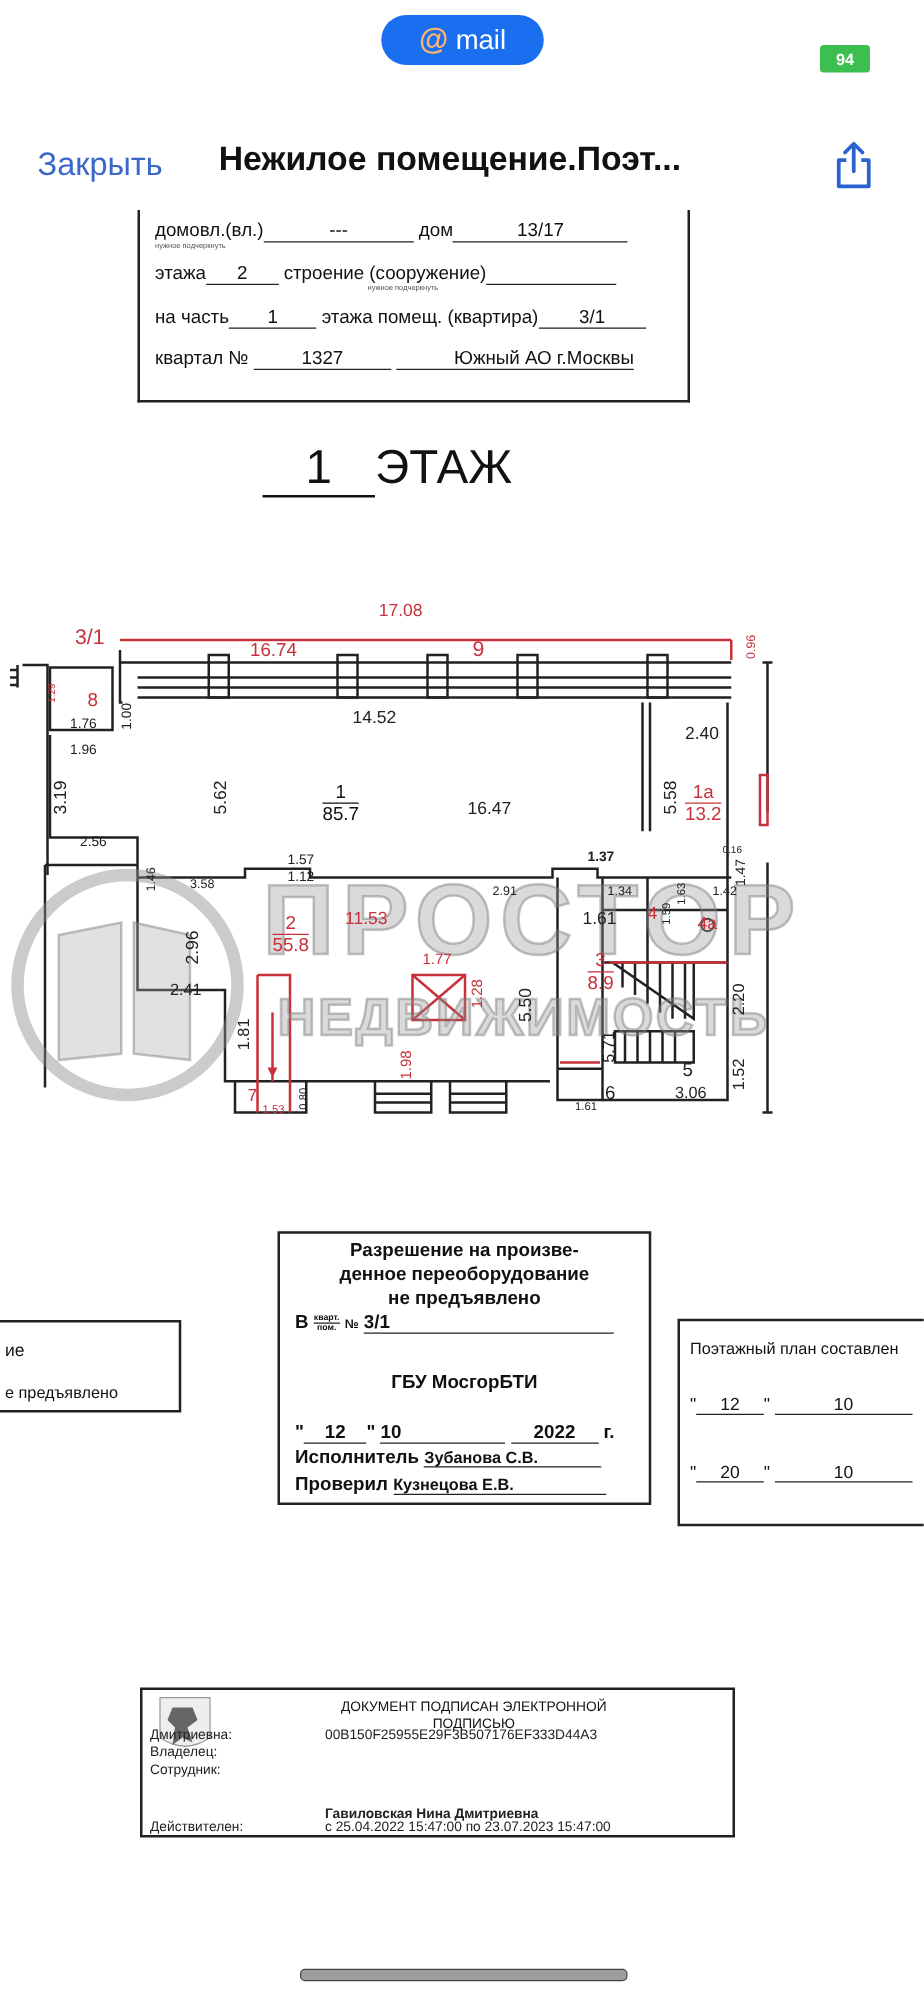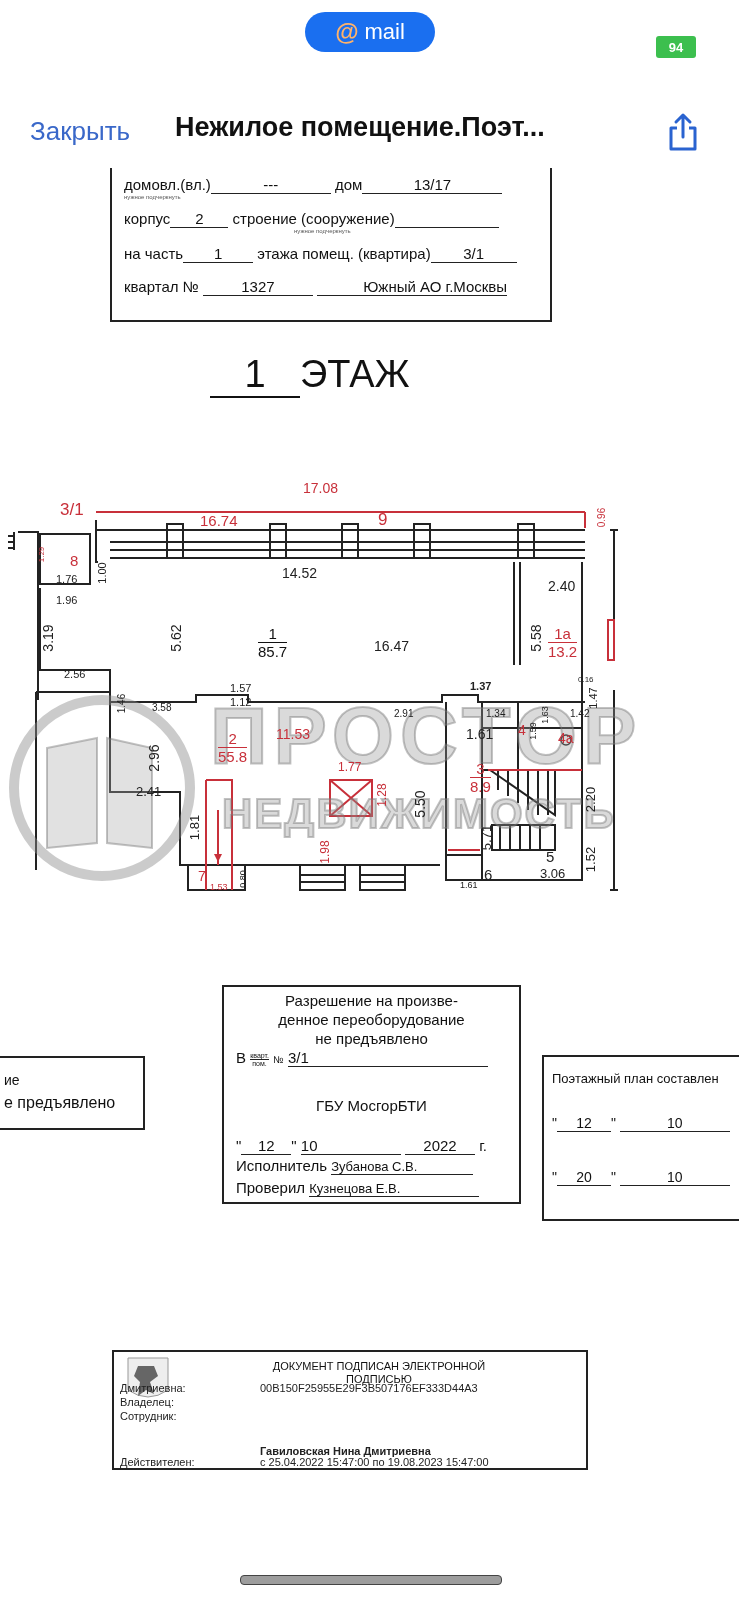--- a/index.html
+++ b/index.html
@@ -21,21 +21,21 @@
   .floor{left:210px;top:353px;font-size:38px;}
   .floor .num{display:inline-block;width:90px;border-bottom:2px solid #111;text-align:center;}
   .plan{left:0;top:470px;width:739px;height:450px;}
   .dim{position:absolute;font-size:13px;color:#222;white-space:nowrap;}
   .red{color:#c8303a;}
   .sm{font-size:8px;}
   .vert{transform:rotate(-90deg);transform-origin:center;}
   .frac{position:absolute;text-align:center;font-size:15px;line-height:17px;}
   .frac .top{border-bottom:1px solid currentColor;padding:0 4px;}
   .watermark{position:absolute;color:rgba(150,150,150,0.35);font-weight:bold;-webkit-text-stroke:2px rgba(120,120,120,0.45);}
-  .perm-box{left:222px;top:985px;width:295px;height:215px;}
+  .perm-box{left:222px;top:985px;width:295px;height:215px;font-weight:bold;}
   .perm-box .line{position:absolute;left:12px;font-size:15px;white-space:nowrap;}
   .left-box{left:-2px;top:1056px;width:143px;height:70px;}
   .right-box{left:542px;top:1055px;width:210px;height:162px;}
   .sign-box{left:112px;top:1350px;width:472px;height:116px;border-width:2px;}
   .sign-box .lbl{position:absolute;left:6px;font-size:11px;color:#222;}
   .sign-box .val{position:absolute;left:118px;font-size:11px;color:#222;white-space:nowrap;margin-left:28px;}
   .sign-box .valb{font-weight:bold;}
   .home-ind{left:240px;top:1575px;width:260px;height:8px;border-radius:4px;background:#9d9d9d;border:1px solid #444;}
 </style>
 </head>
@@ -56,21 +56,21 @@
   </svg>
 </div>
 
 <div class="abs box hdr-box">
   <div class="row" style="top:8px;">
     <span>домовл.(вл.)</span><span class="u" style="width:120px;">---</span>
     <span>дом</span><span class="u" style="width:140px;">13/17</span>
   </div>
   <div class="tiny" style="left:12px;top:26px;">нужное подчеркнуть</div>
   <div class="row" style="top:42px;">
-    <span>корпус</span><span class="u" style="width:58px;">2</span>
+    <span>этажа</span><span class="u" style="width:58px;">2</span>
     <span>строение (сооружение)</span><span class="u" style="width:104px;">&nbsp;</span>
   </div>
   <div class="tiny" style="left:182px;top:60px;">нужное подчеркнуть</div>
   <div class="row" style="top:77px;">
     <span>на часть</span><span class="u" style="width:70px;">1</span>
     <span>этажа помещ. (квартира)</span><span class="u" style="width:86px;">3/1</span>
   </div>
   <div class="row" style="top:110px;">
     <span>квартал №</span>
     <span class="u" style="width:110px;">1327</span>
@@ -209,21 +209,21 @@
   <div class="dim vert" style="left:578px;top:382px;font-size:13px;">1.52</div>
   <div class="dim" style="left:484px;top:396px;font-size:15px;">6</div>
   <div class="dim sm" style="left:460px;top:410px;font-size:9px;">1.61</div>
   <div class="dim red" style="left:198px;top:398px;font-size:14px;">7</div>
   <div class="dim red sm" style="left:210px;top:412px;font-size:9px;">1.53</div>
   <div class="dim vert sm" style="left:234px;top:404px;font-size:9px;">0.80</div>
 </div>
 
 <div class="abs box left-box">
   <div class="abs" style="left:4px;top:14px;font-size:14px;">ие</div>
-  <div class="abs" style="left:4px;top:36px;font-size:16px;">е предъявлено</div>
+  <div class="abs" style="left:4px;top:48px;font-size:13px;">е предъявлено</div>
 </div>
 
 <div class="abs box perm-box">
   <div class="abs" style="left:0;top:4px;width:295px;text-align:center;font-size:15px;line-height:19px;">
     <div>Разрешение на произве-</div>
     <div>денное переоборудование</div>
     <div>не предъявлено</div>
   </div>
   <div class="line" style="top:62px;">
     <span>В</span>
@@ -266,16 +266,16 @@
   <div class="abs" style="left:60px;top:8px;width:410px;text-align:center;font-size:11px;font-weight:normal;line-height:13px;">
     <div>ДОКУМЕНТ ПОДПИСАН ЭЛЕКТРОННОЙ</div>
     <div>ПОДПИСЬЮ</div>
   </div>
   <div class="lbl" style="top:28px;top:30px;">Дмитриевна:</div>
   <div class="val" style="top:30px;">00B150F25955E29F3B507176EF333D44A3</div>
   <div class="lbl" style="top:44px;">Владелец:</div>
   <div class="lbl" style="top:58px;">Сотрудник:</div>
   <div class="val valb" style="top:93px;">Гавиловская Нина Дмитриевна</div>
   <div class="lbl" style="top:106px;top:104px;">Действителен:</div>
-  <div class="val" style="top:104px;">с 25.04.2022 15:47:00 по 19.08.2023 15:47:00</div>
+  <div class="val" style="top:104px;">с 25.04.2022 15:47:00 по 23.07.2023 15:47:00</div>
 </div>
 
 <div class="abs home-ind"></div>
 
 </body></html>

